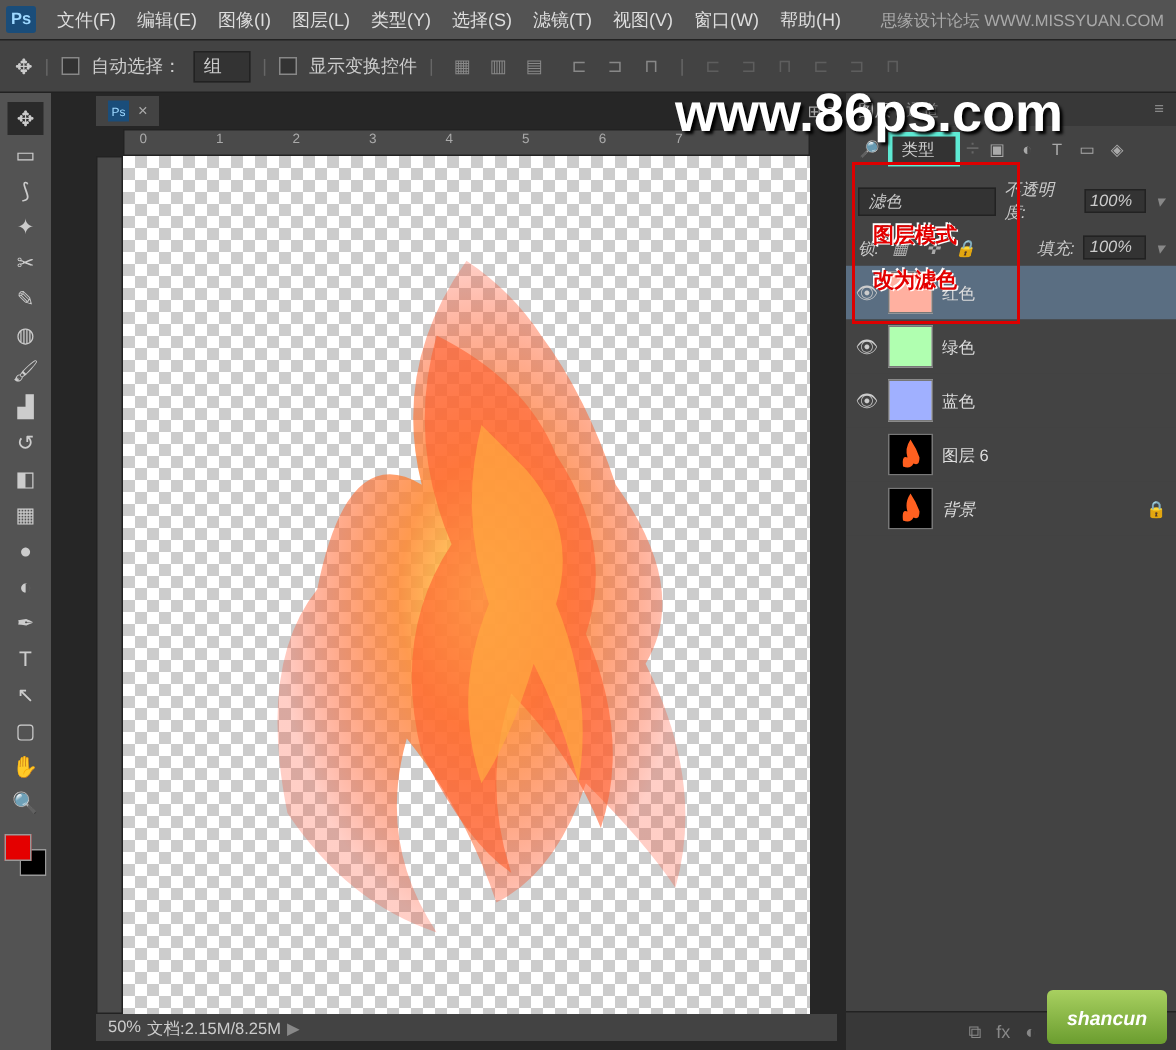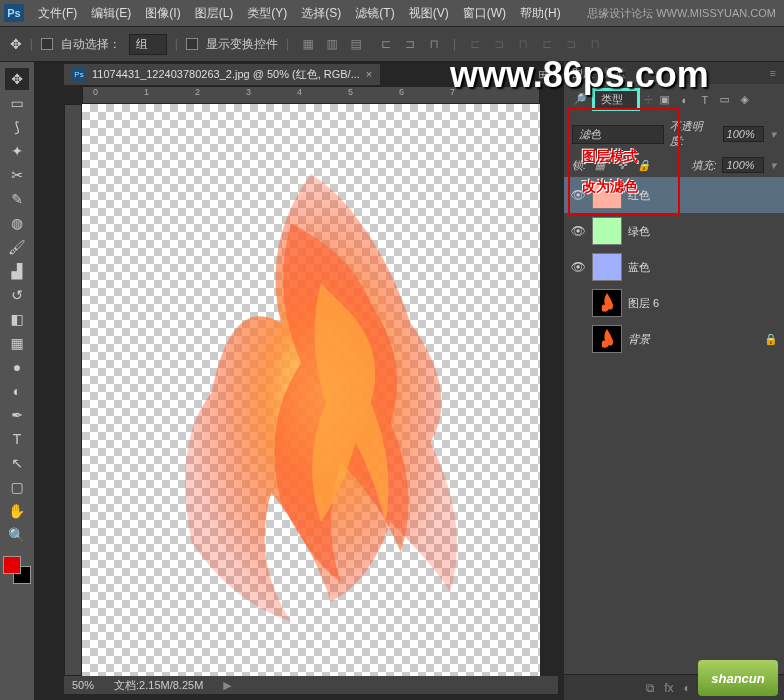--- a/index.html
+++ b/index.html
@@ -25,21 +25,21 @@
 .tabbar{height:24px;display:flex;align-items:center;padding-left:30px;}
 .doc-tab{background:#434343;color:#ddd;font-size:11px;padding:3px 8px;display:flex;align-items:center;gap:6px;}
 .tab-ps{width:14px;height:14px;background:#1a4d7a;color:#9ed8ff;font-size:8px;display:flex;align-items:center;justify-content:center;}
 .tab-x{color:#aaa;font-size:11px;}
 .tabctrl{margin-left:auto;display:flex;gap:4px;padding-right:6px;color:#aaa;font-size:11px;}
 .canvas-wrap{flex:1;margin:0 6px 6px 30px;background:#262626;position:relative;}
 .ruler-h{position:absolute;top:0;left:18px;right:18px;height:18px;background:#4a4a4a;border:1px solid #222;display:flex;font-size:9px;color:#aaa;}
 .ruler-v{position:absolute;top:18px;left:0;width:18px;bottom:18px;background:#4a4a4a;border:1px solid #222;}
 .canvas{position:absolute;top:18px;left:18px;right:18px;bottom:18px;background:#fff;background-image:linear-gradient(45deg,#ccc 25%,transparent 25%),linear-gradient(-45deg,#ccc 25%,transparent 25%),linear-gradient(45deg,transparent 75%,#ccc 75%),linear-gradient(-45deg,transparent 75%,#ccc 75%);background-size:16px 16px;background-position:0 0,0 8px,8px -8px,-8px 0;overflow:hidden;}
 .flame{position:absolute;top:40px;left:30px;right:30px;bottom:30px;}
-.statusbar{position:absolute;bottom:0;left:0;right:0;height:18px;background:#434343;color:#ccc;font-size:11px;display:flex;align-items:center;padding:0 8px;gap:20px;}
+.statusbar{position:absolute;bottom:0;left:0;right:0;height:18px;background:#434343;color:#ccc;font-size:11px;display:flex;align-items:center;padding:0 8px;gap:4px;}
 .panels{width:220px;background:#434343;display:flex;flex-direction:column;}
 .ptab{height:22px;background:#383838;display:flex;align-items:center;padding:0 8px;color:#ccc;font-size:11px;gap:10px;}
 .flt-row{padding:4px 8px;display:flex;align-items:center;gap:4px;}
 .flt-sel{background:#333;border:3px solid #5eead4;color:#ccc;font-size:11px;padding:1px 14px 1px 6px;}
 .mini-icon{width:16px;height:14px;display:flex;align-items:center;justify-content:center;color:#aaa;font-size:11px;}
 .blend-row{padding:4px 8px;display:flex;align-items:center;gap:6px;color:#ccc;font-size:11px;font-style:italic;}
 .blend-sel{background:#333;border:1px solid #222;color:#ccc;font-size:11px;padding:1px 14px 1px 6px;width:92px;}
 .pct{background:#333;border:1px solid #222;color:#ccc;font-size:11px;width:42px;padding:1px 3px;}
 .red-box{position:absolute;border:2px solid #d00;pointer-events:none;}
 .anno{color:#e40000;font-weight:bold;font-size:14px;text-shadow:1px 1px 0 #fff,-1px -1px 0 #fff;position:absolute;}
@@ -129,21 +129,20 @@
     <div class="swatch">
       <div class="sw-bg"></div>
       <div class="sw-fg"></div>
     </div>
   </div>
 
   <div class="workarea">
     <div class="tabbar">
       <div class="doc-tab">
         <div class="tab-ps">Ps</div>
-        <span>11074431_122403780263_2.jpg @ 50% (红色, RGB/...</span>
         <span class="tab-x">×</span>
       </div>
       <div class="tabctrl">
         <span>⊞</span>
         <span>≡</span>
       </div>
     </div>
     <div class="canvas-wrap">
       <div class="ruler-h">
         <span style="margin-left:10px">0</span>

